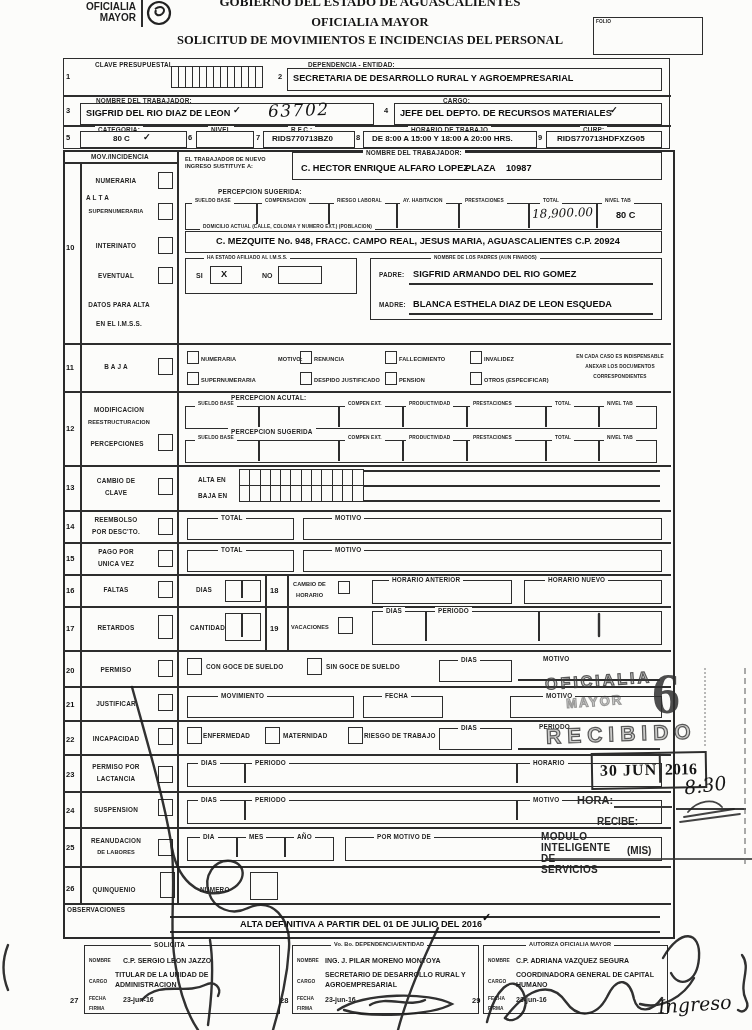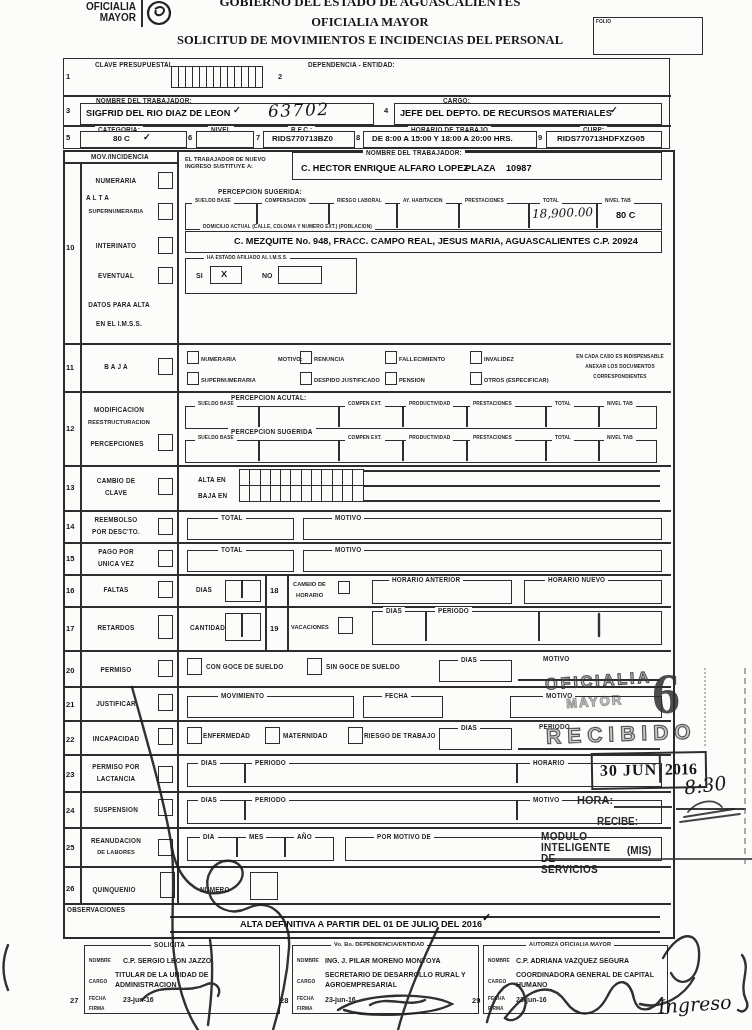--- a/index.html
+++ b/index.html
@@ -66,20 +66,23 @@
       <div></div>
       <div></div>
       <div></div>
       <div></div>
       <div></div>
       <div></div>
   </div>
 
   <span class="a n7" style="left:278px;top:72px">2</span>
   <span class="a l6 wb" style="left:305px;top:61px">DEPENDENCIA - ENTIDAD:</span>
+  <div class="a bx" style="left:287px;top:68px;width:373px;height:21px">
+    <span class="v9" style="position:absolute;left:5px;top:4px">SECRETARIA DE DESARROLLO RURAL Y AGROEMPRESARIAL</span>
+  </div>
 
   <span class="a n7" style="left:66px;top:106px">3</span>
   <span class="a l6 wb" style="left:93px;top:97px">NOMBRE DEL TRABAJADOR:</span>
   <div class="a bx" style="left:80px;top:103px;width:292px;height:20px">
     <span class="v9" style="position:absolute;left:5px;top:4px">SIGFRID DEL RIO DIAZ DE LEON</span>
     <span class="v9" style="position:absolute;left:152px;top:1px">✓</span>
   </div>
   <span class="a hwf" style="left:268px;top:100px;font-size:17px;letter-spacing:1.5px;transform:rotate(-2deg)">63702</span>
 
   <span class="a n7" style="left:384px;top:106px">4</span>
@@ -173,33 +176,42 @@
   <div class="a vl" style="left:328px;top:203px;height:25px"></div>
   <div class="a vl" style="left:396px;top:203px;height:25px"></div>
   <div class="a vl" style="left:458px;top:203px;height:25px"></div>
   <div class="a vl" style="left:528px;top:203px;height:25px"></div>
   <div class="a vl" style="left:596px;top:203px;height:25px"></div>
   <span class="a hwf" style="left:532px;top:206px;font-size:12px;transform:rotate(-2deg)">18,900.00</span>
   <span class="a v9" style="left:616px;top:210px">80 C</span>
 
   <span class="a l5 wb" style="left:200px;top:224px">DOMICILIO ACTUAL (CALLE, COLONIA Y NUMERO EXT.) (POBLACION)</span>
   <div class="a bx" style="left:185px;top:231px;width:475px;height:20px">
-    <span class="v9" style="position:absolute;left:48px;top:4px">C. MEZQUITE No. 948, FRACC. CAMPO REAL, JESUS MARIA, AGUASCALIENTES C.P. 20924</span>
+    <span class="v9" style="position:absolute;left:30px;top:4px">C. MEZQUITE No. 948, FRACC. CAMPO REAL, JESUS MARIA, AGUASCALIENTES C.P. 20924</span>
   </div>
 
   <div class="a bx" style="left:185px;top:258px;width:170px;height:34px">
     <span class="l5 wb" style="position:absolute;left:18px;top:-4px">HA ESTADO AFILIADO AL I.M.S.S.</span>
     <span class="l7" style="position:absolute;left:10px;top:12px">SI</span>
     <div class="bx" style="position:absolute;left:24px;top:7px;width:30px;height:16px">
       <span class="v9" style="position:absolute;left:10px;top:2px">X</span>
     </div>
     <span class="l7" style="position:absolute;left:76px;top:12px">NO</span>
     <div class="bx" style="position:absolute;left:92px;top:7px;width:42px;height:16px"></div>
   </div>
 
+  <div class="a bx" style="left:370px;top:258px;width:290px;height:60px">
+    <span class="l5 wb" style="position:absolute;left:60px;top:-4px">NOMBRE DE LOS PADRES (AUN FINADOS)</span>
+    <span class="l6" style="position:absolute;left:8px;top:12px">PADRE:</span>
+    <span class="v9" style="position:absolute;left:42px;top:10px">SIGFRID ARMANDO DEL RIO GOMEZ</span>
+    <div class="hl" style="position:absolute;left:38px;top:24px;width:244px"></div>
+    <span class="l6" style="position:absolute;left:8px;top:42px">MADRE:</span>
+    <span class="v9" style="position:absolute;left:42px;top:40px">BLANCA ESTHELA DIAZ DE LEON ESQUEDA</span>
+    <div class="hl" style="position:absolute;left:38px;top:54px;width:244px"></div>
+  </div>
 
 
 
   <span class="a n7" style="left:66px;top:363px">11</span>
   <span class="a l6 ctr" style="left:80px;top:363px;width:72px">B A J A</span>
   <div class="a cb" style="left:158px;top:358px"></div>
   <div class="a cbs" style="left:187px;top:351px"></div>
   <span class="a l55" style="left:201px;top:356px">NUMERARIA</span>
   <span class="a l55" style="left:278px;top:356px">MOTIVO:</span>
   <div class="a cbs" style="left:300px;top:351px"></div>

